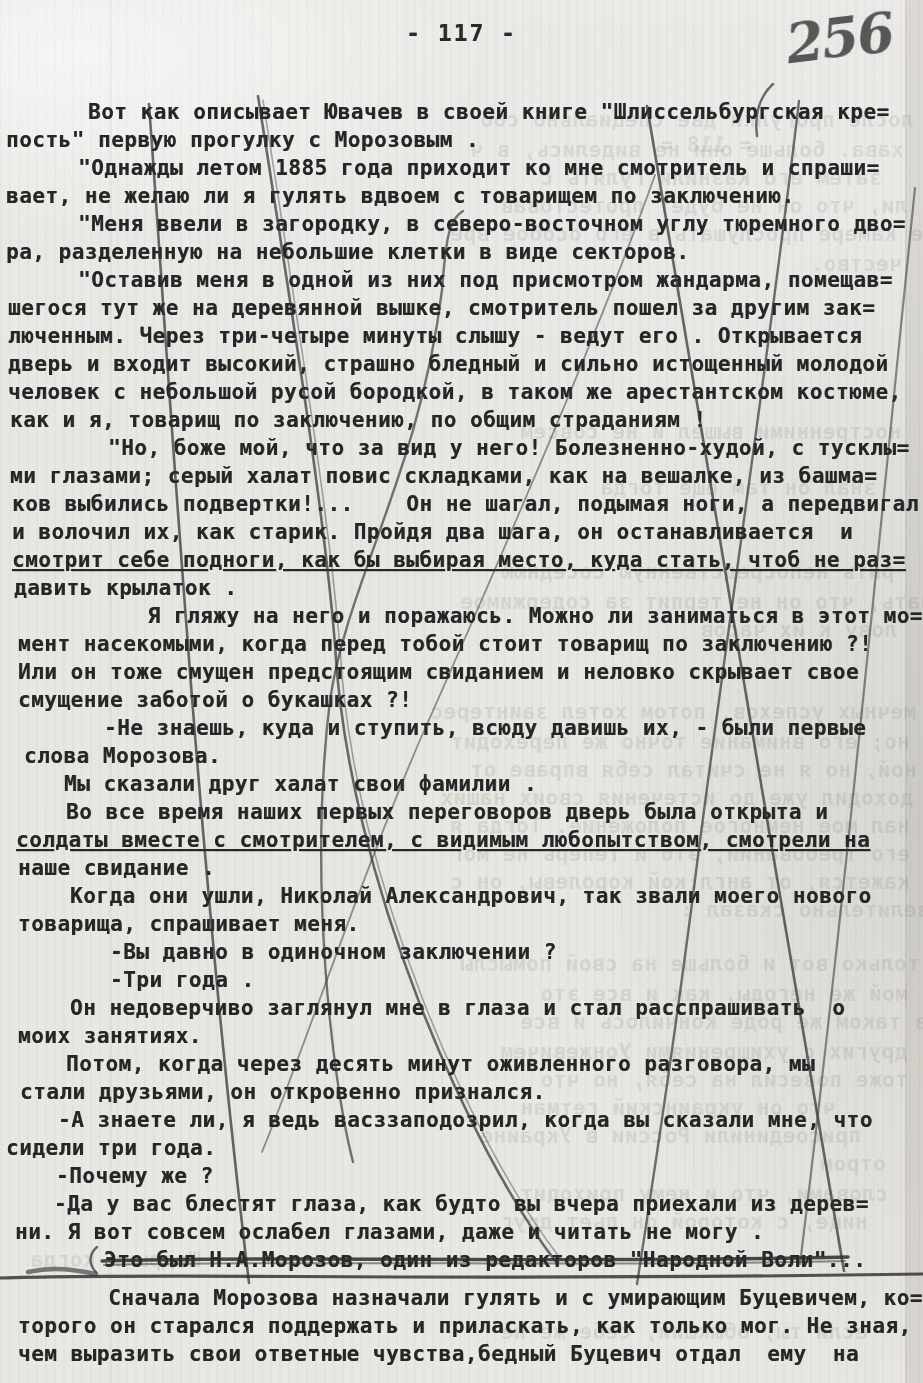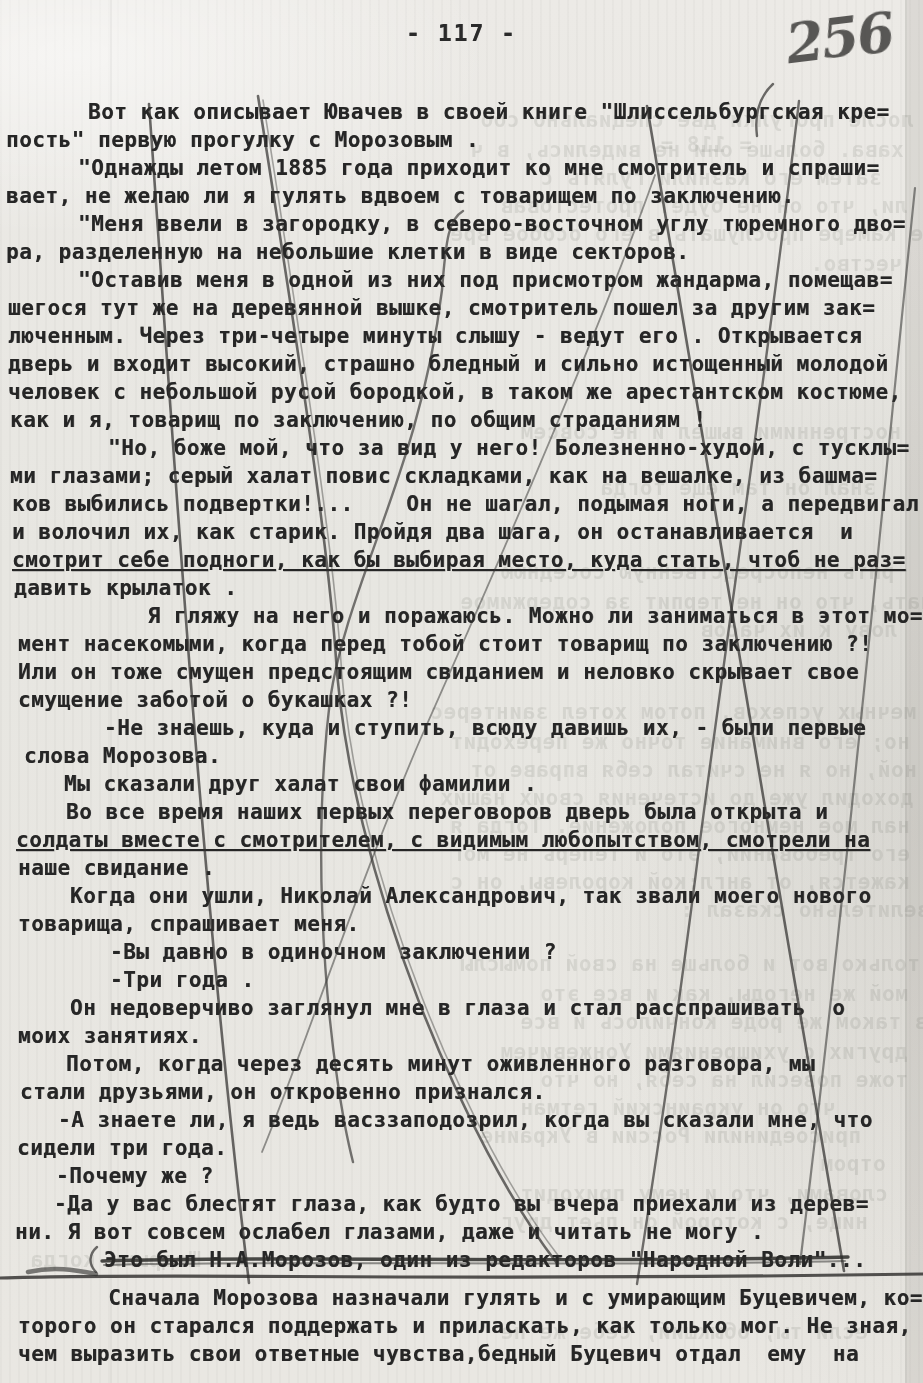--- a/index.html
+++ b/index.html
@@ -131,21 +131,21 @@
       <div class="tline" style="padding-left: 18px;">наше свидание .</div>
       <div class="tline" style="padding-left: 70px;">Когда они ушли, Николай Александрович, так звали моего нового</div>
       <div class="tline" style="padding-left: 18px;">товарища, спрашивает меня.</div>
       <div class="tline" style="padding-left: 110px;">-Вы давно в одиночном заключении ?</div>
       <div class="tline" style="padding-left: 110px;">-Три года .</div>
       <div class="tline" style="padding-left: 70px;">Он недоверчиво заглянул мне в глаза и стал расспрашивать  о</div>
       <div class="tline" style="padding-left: 18px;">моих занятиях.</div>
       <div class="tline" style="padding-left: 66px;">Потом, когда через десять минут оживленного разговора, мы</div>
       <div class="tline" style="padding-left: 20px;">стали друзьями, он откровенно признался.</div>
       <div class="tline" style="padding-left: 58px;">-А знаете ли, я ведь васззаподозрил, когда вы сказали мне, что</div>
-      <div class="tline" style="padding-left: 17px;">сидели три года.</div>
+      <div class="tline" style="padding-left: 6px;">сидели три года.</div>
       <div class="tline" style="padding-left: 56px;">-Почему же ?</div>
       <div class="tline" style="padding-left: 54px;">-Да у вас блестят глаза, как будто вы вчера приехали из дерев=</div>
       <div class="tline" style="padding-left: 15px;">ни. Я вот совсем ослабел глазами, даже и читать не могу .</div>
       <div class="tline" style="padding-left: 104px;">Это был Н.А.Морозов, один из редакторов "Народной Воли"...</div>
       <div class="tline" style="padding-left: 66px; margin-top: 10px; text-align: right;">Сначала Морозова назначали гулять и с умирающим Буцевичем, ко=</div>
       <div class="tline" style="padding-left: 18px;">торого он старался поддержать и приласкать, как только мог. Не зная,</div>
       <div class="tline" style="padding-left: 18px;">чем выразить свои ответные чувства,бедный Буцевич отдал  ему  на</div>
     </div>
 
   <svg class="strokes" width="923" height="1383" viewBox="0 0 923 1383" fill="none">

